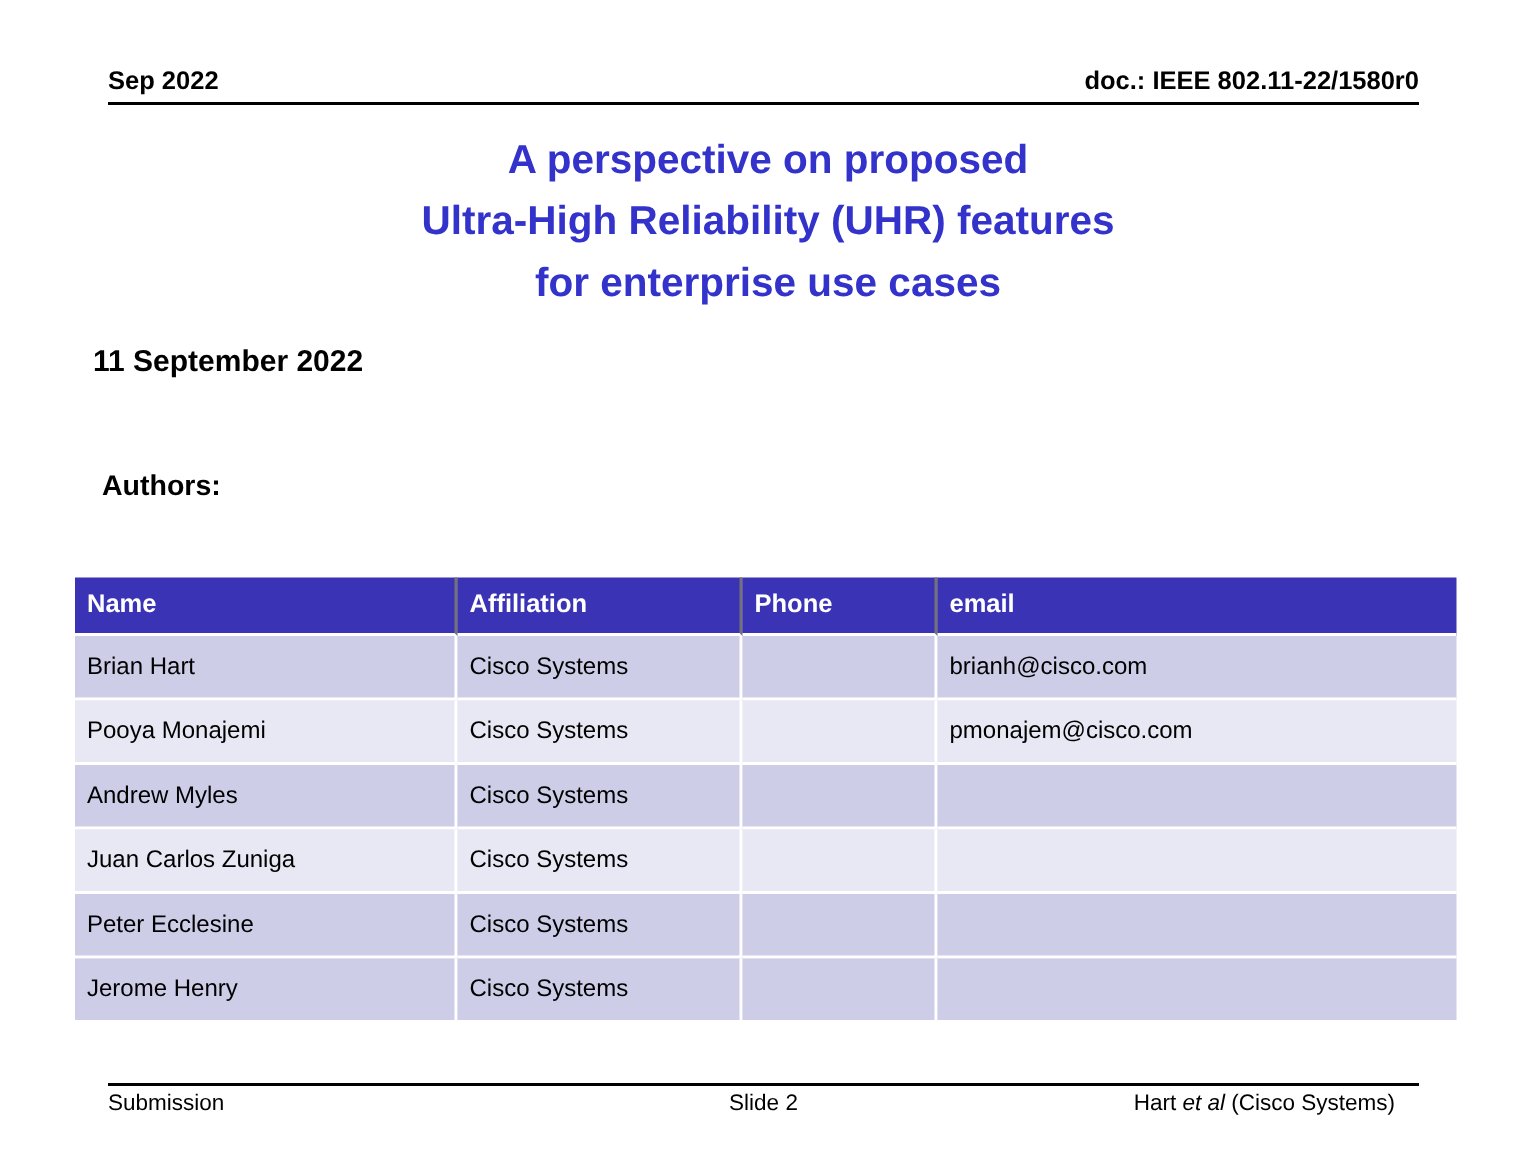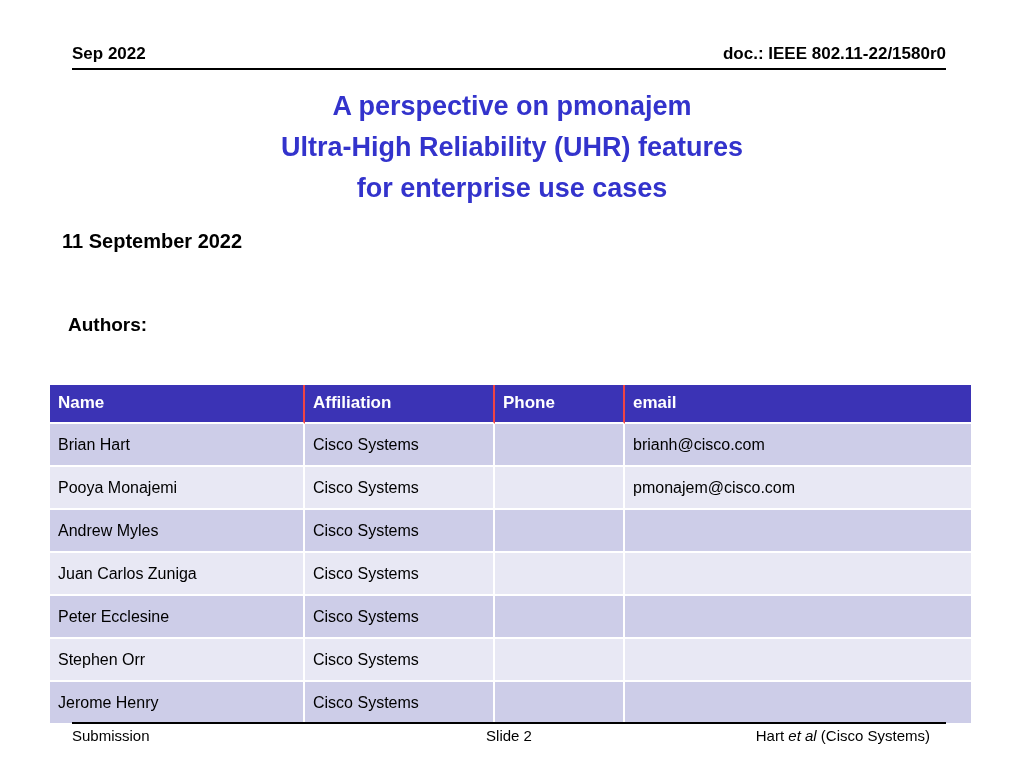--- a/index.html
+++ b/index.html
@@ -97,21 +97,21 @@
   .authors-table col.c-phone  { width: 130px; }
   .authors-table col.c-email  { width: 346px; }
 
   .authors-table thead th {
     background: #3b33b5;
     color: #ffffff;
     font-size: 17px;
     font-weight: bold;
     text-align: left;
     padding: 8px 0 9px 8px;
-    border-right: 2px solid #ef4444;
+    border-right: 2px solid #737373;
     border-bottom: 2px solid #ffffff;
     line-height: 20px;
     white-space: nowrap;
     overflow: hidden;
   }
   .authors-table thead th:last-child { border-right: none; }
 
   .authors-table tbody td {
     font-size: 16px;
     line-height: 19px;
@@ -175,21 +175,21 @@
 
 <div class="slide">
 
   <div class="slide-header">
     <span class="header-date">Sep 2022</span>
     <span class="header-doc">doc.: IEEE 802.11-22/1580r0</span>
   </div>
   <div class="header-rule"></div>
 
   <div class="title-block">
-    <div class="title-line">A perspective on pmonajem</div>
+    <div class="title-line">A perspective on proposed</div>
     <div class="title-line">Ultra-High Reliability (UHR) features</div>
     <div class="title-line">for enterprise use cases</div>
   </div>
 
   <div class="date-line">11 September 2022</div>
 
   <div class="authors-label">Authors:</div>
 
   <table class="authors-table">
     <colgroup>
@@ -230,26 +230,20 @@
           <td>Cisco Systems</td>
           <td></td>
           <td></td>
         </tr>
         <tr class="row-odd">
           <td>Peter Ecclesine</td>
           <td>Cisco Systems</td>
           <td></td>
           <td></td>
         </tr>
-        <tr class="row-even">
-          <td>Stephen Orr</td>
-          <td>Cisco Systems</td>
-          <td></td>
-          <td></td>
-        </tr>
         <tr class="row-odd">
           <td>Jerome Henry</td>
           <td>Cisco Systems</td>
           <td></td>
           <td></td>
         </tr>
       </tbody>
   </table>
 
   <div class="footer-rule"></div>

